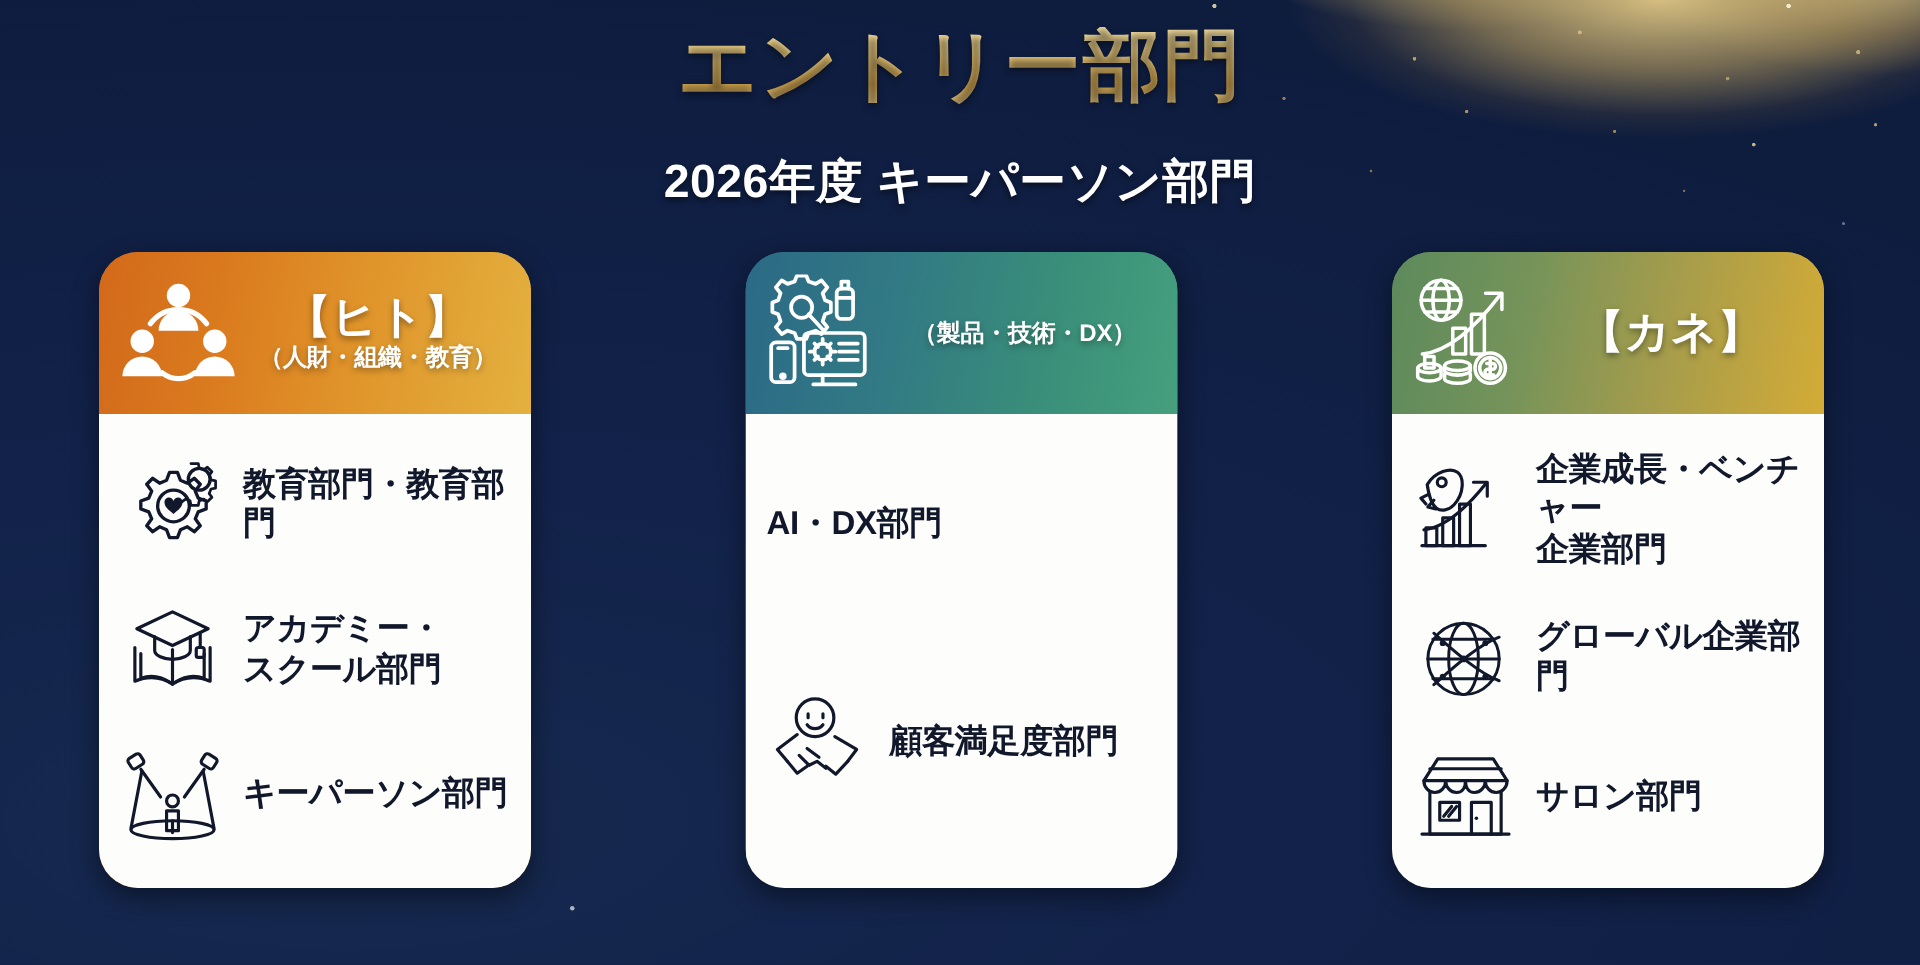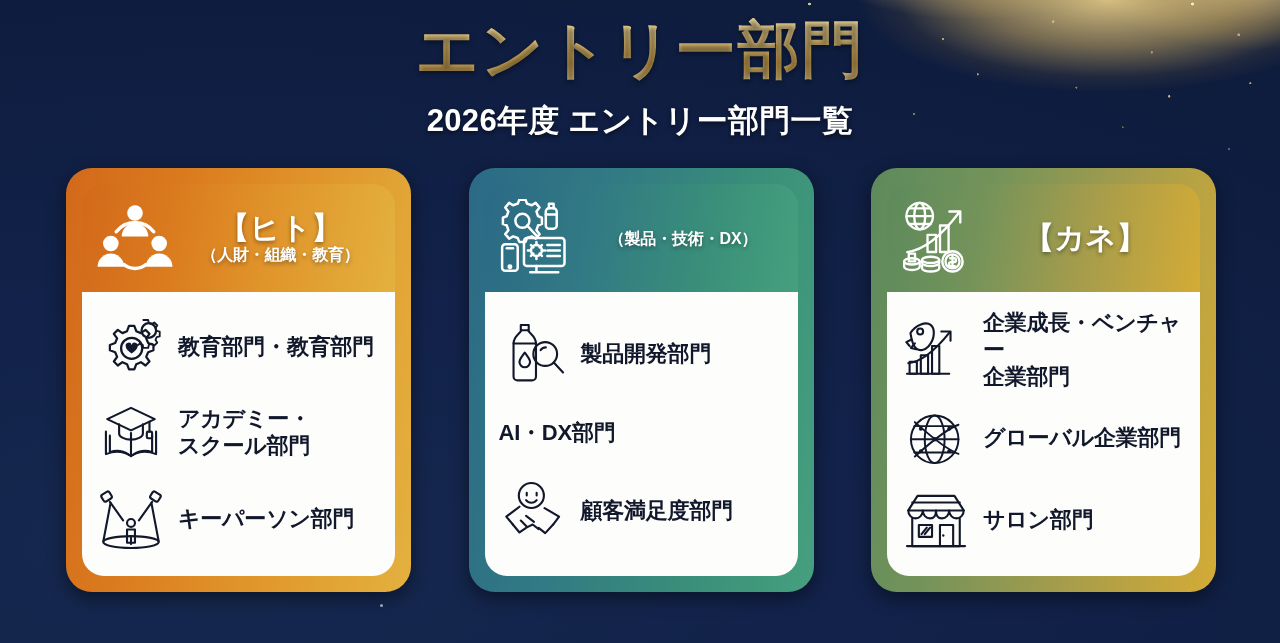--- a/index.html
+++ b/index.html
@@ -47,42 +47,42 @@
     background-repeat:no-repeat;
   }
   #bg-speck-a{position:absolute;left:380px;top:604px;width:3px;height:3px;border-radius:50%;background:#cfd8e6;opacity:.8;}
   #bg-speck-b{position:absolute;left:1228px;top:148px;width:2px;height:2px;border-radius:50%;background:#a9b6cc;opacity:.6;}
 
   
   #title{
     position:absolute;top:18px;left:0;width:100%;
     text-align:center;
     font-family:"Liberation Serif","DejaVu Serif",serif;
-    font-size:62px;font-weight:700;letter-spacing:.02em;
+    font-size:52px;font-weight:700;letter-spacing:.02em;
     background:linear-gradient(180deg,#f7e2a4 0%,#e8c678 38%,#cfa34d 70%,#e9cd8c 100%);
     -webkit-background-clip:text;background-clip:text;color:transparent;
     text-shadow:0 2px 5px rgba(0,0,0,.45);
     line-height:1.05;
   }
   #subtitle{
     position:absolute;top:100px;left:0;width:100%;
     text-align:center;color:#ffffff;
     font-size:31px;font-weight:700;letter-spacing:.01em;
     text-shadow:0 2px 4px rgba(0,0,0,.55);
   }
 
   
   #cards{
     position:absolute;top:168px;left:66px;width:1150px;height:424px;
     display:flex;justify-content:space-between;
   }
   .card{
-    width:345px;height:424px;
+    width:288px;height:424px;
     border-radius:26px;
-    padding:16px;
+    padding:0;
     box-sizing:border-box;
     box-shadow:0 6px 18px rgba(0,0,0,.45);
     display:flex;flex-direction:column;
     overflow:hidden;
   }
   .card-inner{
     flex:1;display:flex;flex-direction:column;
     border-radius:22px;overflow:hidden;
   }
   .card-header{
@@ -124,21 +124,21 @@
 </head>
 <body>
 
 <div id="bg-base"></div>
 <div id="bg-glitter"></div>
 <div id="bg-glitter-grain"></div>
 <div id="bg-speck-a"></div>
 <div id="bg-speck-b"></div>
 
 <div id="title">エントリー部門</div>
-<div id="subtitle">2026年度 エントリー部門一覧</div>
+<div id="subtitle">2026年度 キーパーソン部門</div>
 
 <div id="cards">
 
   <div class="card" id="card-hito">
     <div class="card-inner">
       <div class="card-header">
         <div class="header-icon">
           <svg viewBox="0 0 100 100" fill="none">
             <path d="M26 42 A30 30 0 0 1 74 42" stroke="#fff" stroke-width="4.5" stroke-linecap="round"></path>
             <path d="M36 84 A22 22 0 0 0 64 84" stroke="#fff" stroke-width="4.5" stroke-linecap="round"></path>
@@ -228,34 +228,20 @@
             <path d="M48 55v4M48 73v4M37 66h4M55 66h4M41 59l3 3M55 73l-3-3M41 73l3-3M55 59l-3 3"></path>
             <path d="M62 59h16M62 66h16M62 73h16"></path>
           </svg>
         </div>
         <div class="header-text">
           <div class="header-sub">（製品・技術・DX）</div>
         </div>
       </div>
       <div class="card-body">
 
-        <div class="item-row">
-          <div class="item-icon">
-            <svg viewBox="0 0 100 100" fill="none" stroke="#12182b" stroke-width="3.2" stroke-linejoin="round" stroke-linecap="round">
-              <path d="M30 6h12v8h-12z"></path>
-              <path d="M31 14c-3 6-12 9-12 20v50a6 6 0 0 0 6 6h22a6 6 0 0 0 6-6V34c0-11-9-14-12-20"></path>
-              <path d="M19 34h34"></path>
-              <path d="M36 48c-5 7-8 10-8 14a8 8 0 0 0 16 0c0-4-3-7-8-14z"></path>
-              <circle cx="67" cy="50" r="18"></circle>
-              <path d="M80 63l14 15"></path>
-              <path d="M60 44a10 10 0 0 1 8-4"></path>
-            </svg>
-          </div>
-          <div class="item-label">製品開発部門</div>
-        </div>
 
         <div class="item-row">
           <div class="item-label">AI・DX部門</div>
         </div>
 
         <div class="item-row">
           <div class="item-icon">
             <svg viewBox="0 0 100 100" fill="none" stroke="#12182b" stroke-width="3.2" stroke-linejoin="round" stroke-linecap="round">
               <circle cx="46" cy="25" r="19"></circle>
               <path d="M39 21v4M54 21v4"></path>

